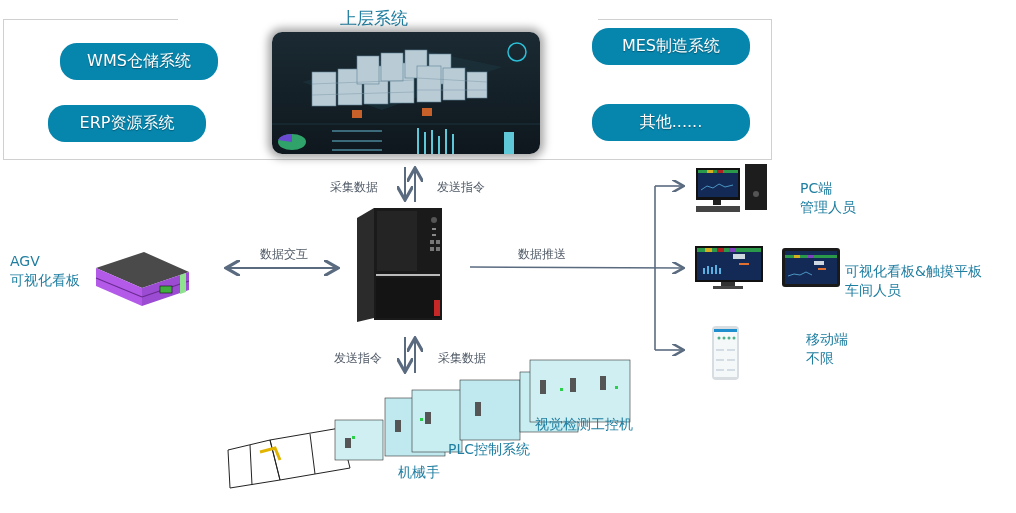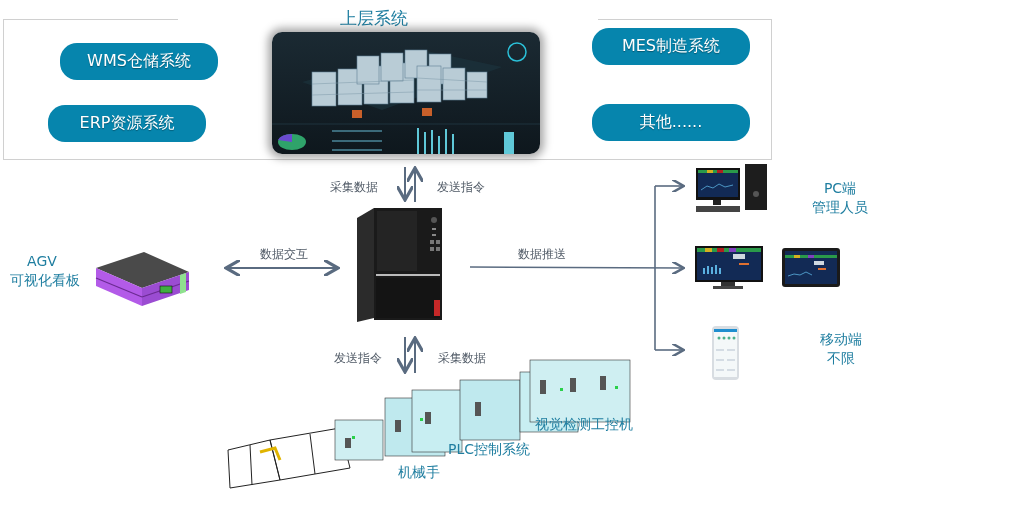--- a/index.html
+++ b/index.html
@@ -5,21 +5,21 @@
 *{box-sizing:border-box;margin:0;padding:0}
 body{width:1016px;height:513px;background:#fff;position:relative;overflow:hidden;font-family:"DejaVu Sans","Liberation Sans",sans-serif}
 .abs{position:absolute}
 .frame{left:3px;top:19px;width:769px;height:141px;border:1px solid #d0d0d0;border-top:none}
 .frame-top-l{left:3px;top:19px;width:175px;height:1px;background:#d0d0d0}
 .frame-top-r{left:598px;top:19px;width:174px;height:1px;background:#d0d0d0}
 .title{left:340px;top:7px;width:110px;color:#1f7ea0;font-size:17px}
 .btn{width:158px;height:37px;border-radius:17px;background:#0685ad;color:#fff;font-size:16px;display:flex;align-items:center;justify-content:center;text-shadow:0 1px 1px rgba(0,0,0,.35)}
 .dash{left:272px;top:32px;width:268px;height:122px;border-radius:10px;background:linear-gradient(180deg,#1b2a33 0%,#0e171d 100%);box-shadow:0 0 8px 4px rgba(0,0,0,.35);overflow:hidden}
 .lbl{color:#505a66;font-size:12px;white-space:nowrap}
-.blue{color:#1f7ea0;text-align:center;white-space:nowrap}
+.blue{color:#1f7ea0;text-align:left;white-space:nowrap}
 svg{overflow:visible}
 </style>
 </head>
 <body>
 
 <div class="abs frame"></div>
 <div class="abs frame-top-l"></div>
 <div class="abs frame-top-r"></div>
 <div class="abs title">上层系统</div>
 
@@ -189,20 +189,22 @@
       <line x1="5" y1="44" x2="13" y2="44"></line>
       <line x1="16" y1="44" x2="24" y2="44"></line>
     </g>
 </svg>
 
 <div class="abs blue" style="left:800px;top:179px;width:80px;font-size:14px;line-height:19px">
   <div>PC端</div>
   <div>管理人员</div>
 </div>
 <div class="abs blue" style="left:845px;top:262px;width:168px;font-size:14px;line-height:19px">
+  <div>可视化看板&amp;触摸平板</div>
+  <div>车间人员</div>
 </div>
 <div class="abs blue" style="left:806px;top:330px;width:70px;font-size:14px;line-height:19px">
   <div>移动端</div>
   <div>不限</div>
 </div>
 
 <svg class="abs" style="left:220px;top:340px" width="440" height="150">
   <g fill="none" stroke="#222" stroke-width="1">
     <polygon points="8,110 50,100 60,140 10,148"></polygon>
     <polygon points="50,100 120,88 130,128 60,140"></polygon>

